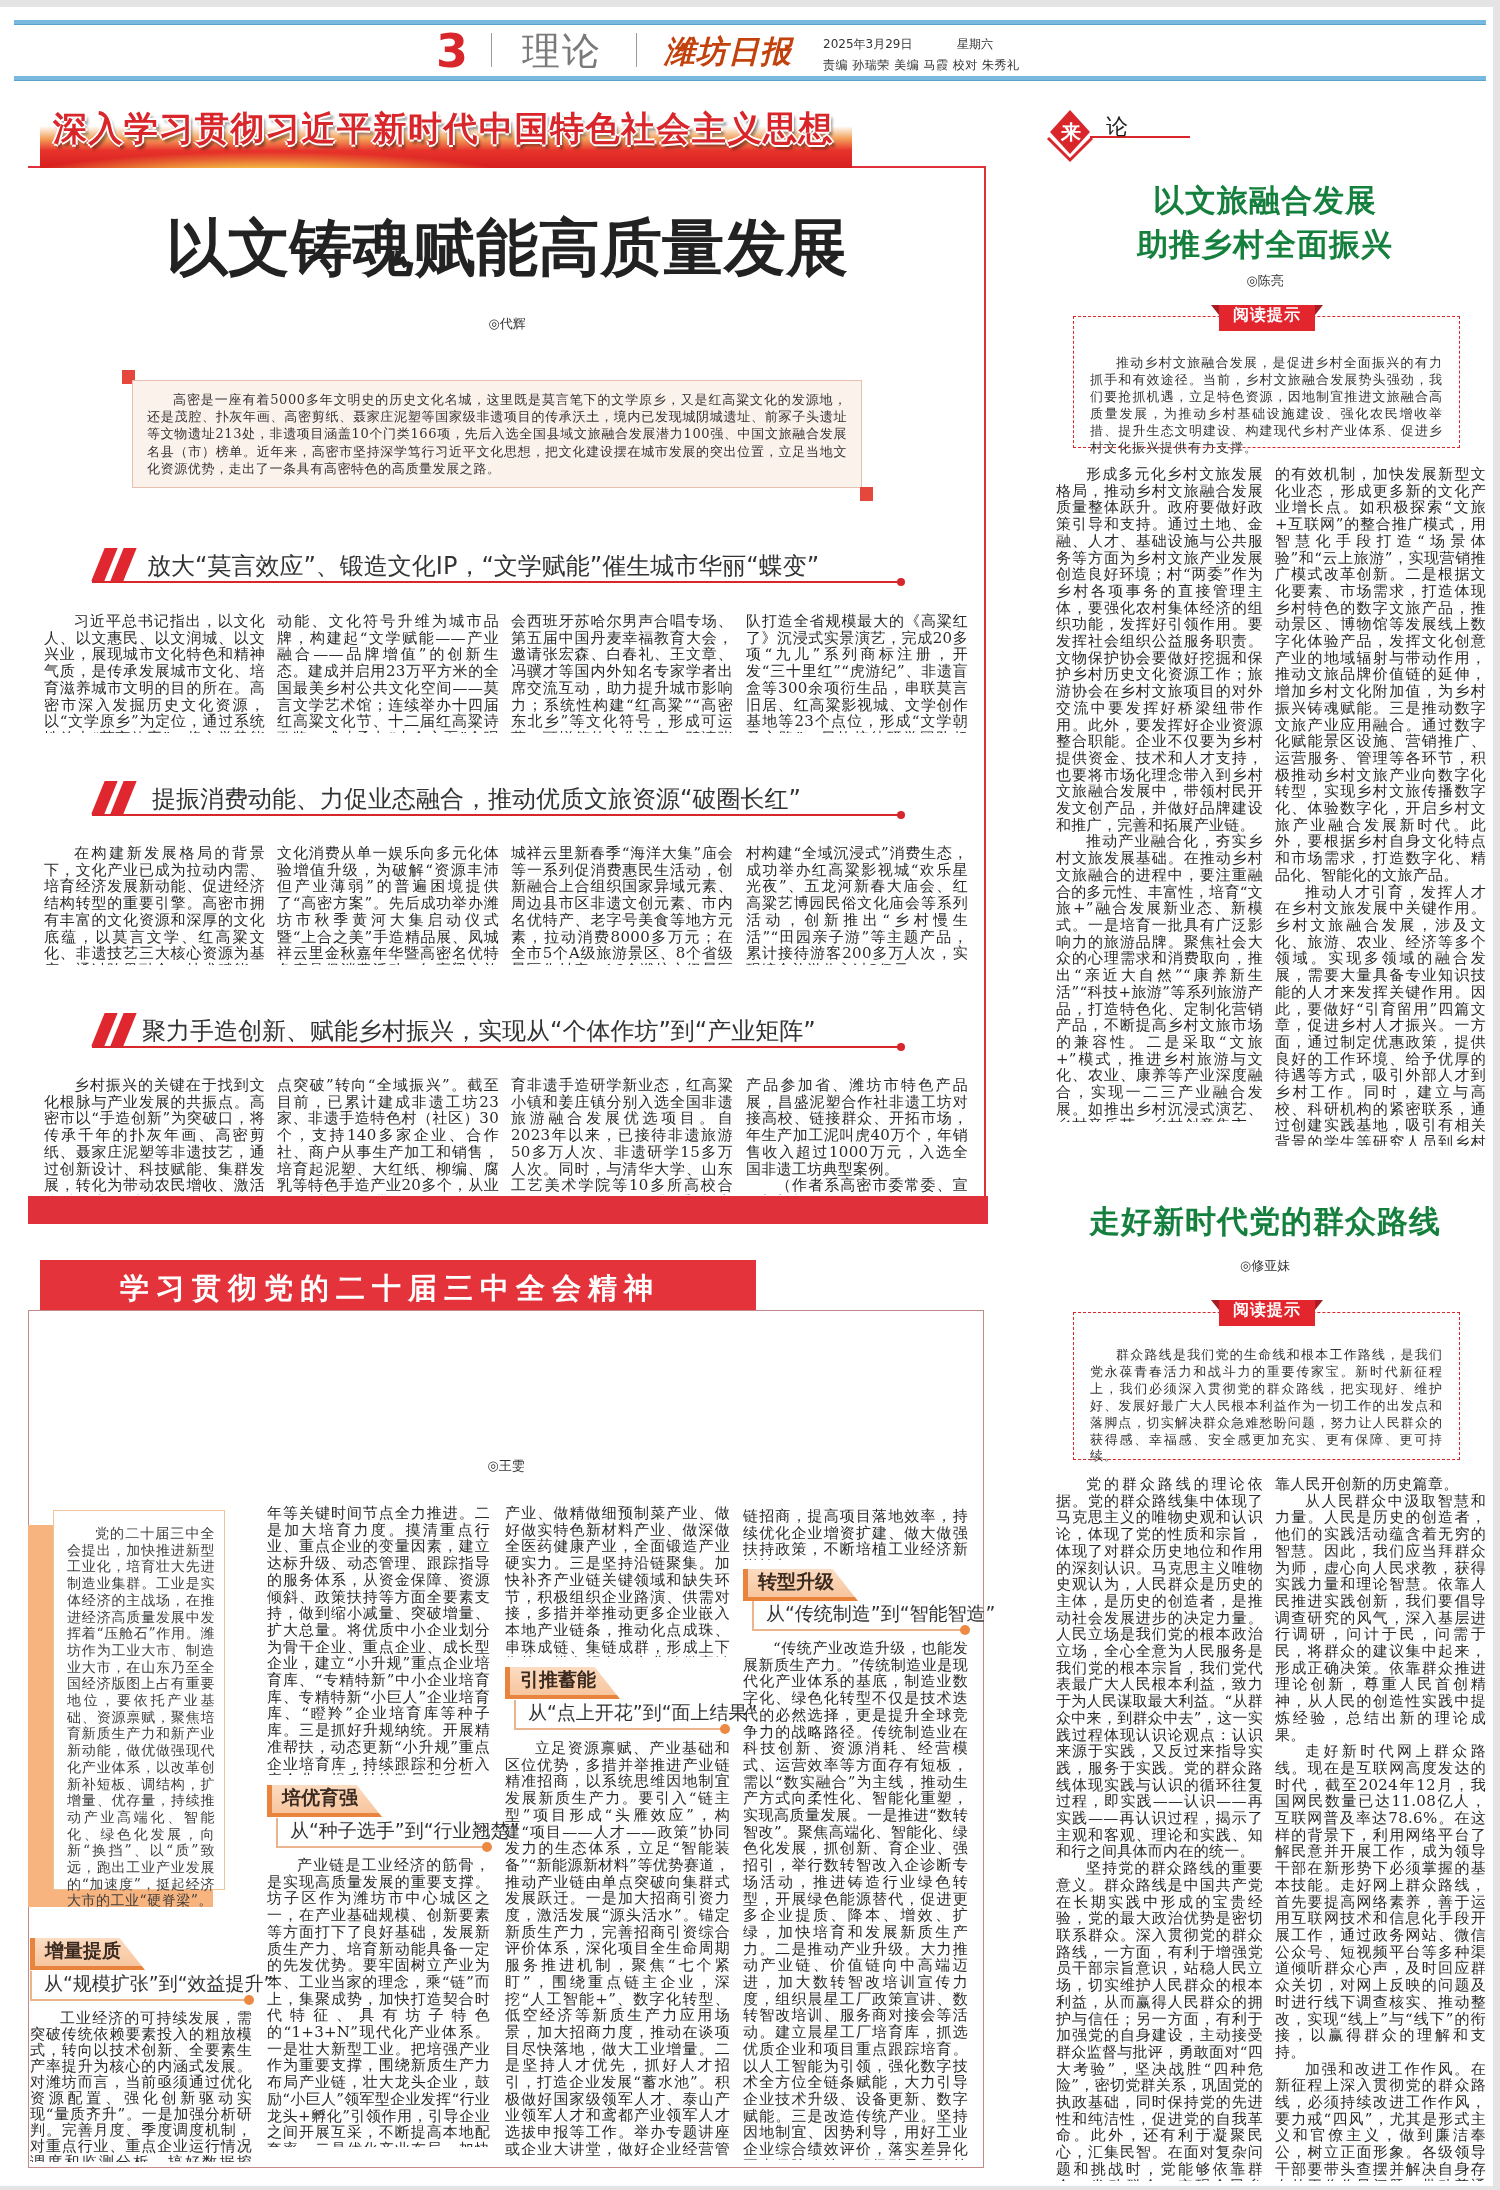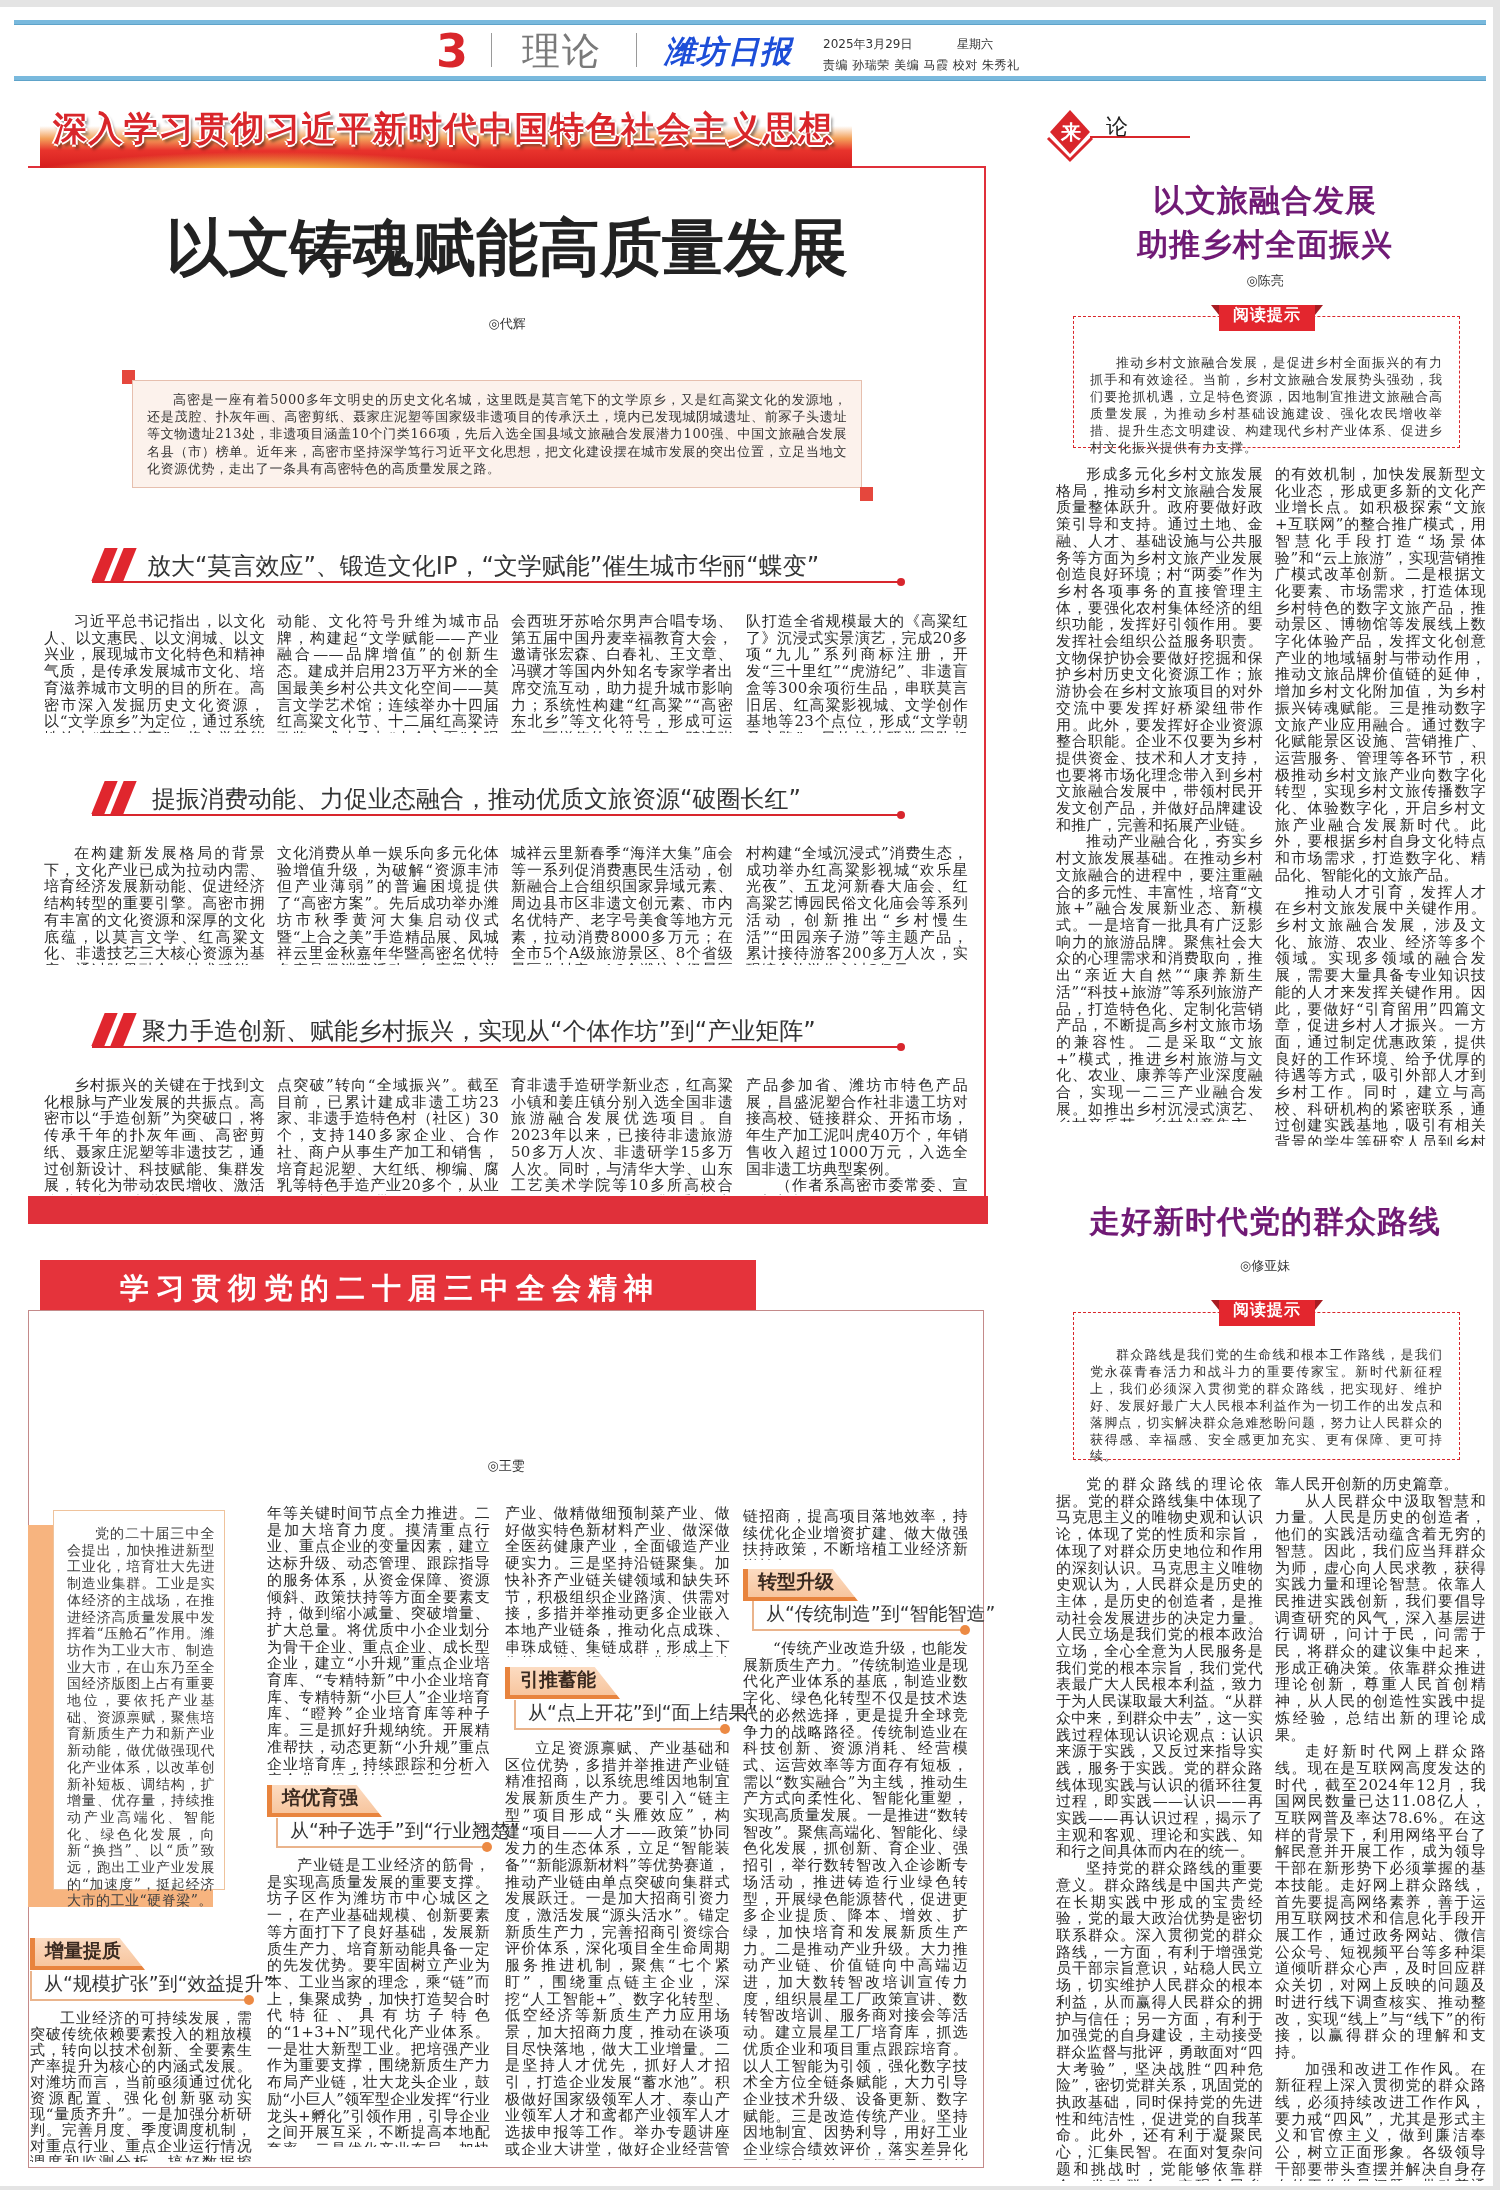--- a/index.html
+++ b/index.html
@@ -8,21 +8,21 @@
   .abs{position:absolute;}
   .frame-top{left:0;top:0;width:1500px;height:7px;background:#e4e4e4;}
   .frame-right{left:1493px;top:0;width:7px;height:2190px;background:#e4e4e4;}
   .frame-bottom{left:0;top:2186px;width:1500px;height:4px;background:#e4e4e4;}
 
   
   .hdr-line{left:14px;width:1472px;height:4px;background:#79b9dd;border-bottom:1px solid #5ea3c9;}
   .pg-num{left:436px;top:24px;font:bold 46px "DejaVu Sans",sans-serif;color:#d9262b;}
   .hdr-sep{top:33px;width:1px;height:34px;background:#9a9a9a;}
   .section-name{left:522px;top:26px;font:38px "DejaVu Sans",sans-serif;color:#7a7a7a;letter-spacing:2px;}
-  .masthead{left:664px;top:31px;font:italic bold 31px "DejaVu Serif",serif;color:#1d4ed8;letter-spacing:1px;}
+  .masthead{left:664px;top:31px;font:italic bold 31px "DejaVu Serif",serif;color:#c2410c;letter-spacing:1px;}
   .hdr-small{font:12px "DejaVu Sans",sans-serif;color:#333;}
 
   
   .banner1{left:40px;top:98px;width:812px;height:70px;
     background:
       radial-gradient(ellipse 55% 80% at 28% 125%, #fbe98a 0%, #f6bd45 30%, rgba(233,51,44,0) 60%),
       linear-gradient(180deg,#ffffff 0%,#ffffff 40%,#f3a15a 58%,#e8332c 75%,#d51e1e 100%);}
   .banner1-text{left:13px;top:8px;white-space:nowrap;font:bold 34px "DejaVu Sans",sans-serif;color:#d9262b;letter-spacing:1.5px;
     text-shadow:2px 0 0 #fff,-2px 0 0 #fff,0 2px 0 #fff,0 -2px 0 #fff,3px 4px 3px rgba(0,0,0,.45);}
   .box1{left:28px;top:166px;width:956px;height:1030px;border-top:2px solid #e0303a;border-right:2px solid #e0303a;}
@@ -53,21 +53,21 @@
   .intro2{left:53px;top:1510px;width:172px;height:380px;background:#fff;border:1px solid #efc39c;box-sizing:border-box;}
   .intro2-text{left:13px;top:14px;width:148px;font:14px "DejaVu Serif",serif;line-height:16.7px;letter-spacing:.5px;text-align:justify;text-indent:2em;color:#404040;}
   .tag{height:28px;line-height:28px;padding-left:10px;font:bold 19px "DejaVu Sans",sans-serif;color:#3a2a20;
        background:linear-gradient(180deg,#fcdcc2,#f7c59e);border-left:5px solid #e8843e;border-bottom:4px solid #e8843e;
        clip-path:polygon(0 0,78% 0,100% 100%,0 100%);box-sizing:content-box;}
   .subtitle{height:28px;line-height:28px;padding-left:12px;font:19px "DejaVu Sans",sans-serif;color:#333;
        border-left:2px solid #eab48c;border-bottom:2px solid #eab48c;white-space:nowrap;}
   .sub-dot{right:-6px;bottom:-6px;width:10px;height:10px;border-radius:50%;background:#ec8a44;}
 
   
-  .rt-title{left:1040px;width:450px;text-align:center;font:bold 31px "DejaVu Sans",sans-serif;color:#701a75;letter-spacing:1px;}
+  .rt-title{left:1040px;width:450px;text-align:center;font:bold 31px "DejaVu Sans",sans-serif;color:#15803d;letter-spacing:1px;}
   .hint-box{left:1073px;width:387px;border:1px dashed #d9262b;box-sizing:border-box;}
   .hint-tab{width:96px;height:26px;line-height:26px;text-align:center;background:#e3262e;color:#fff;font:bold 16px "DejaVu Sans",sans-serif;letter-spacing:1px;}
   .hint-tab::before,.hint-tab::after{content:"";position:absolute;top:0;border-style:solid;}
   .hint-tab::before{left:-8px;border-width:0 8px 10px 0;border-color:transparent #a81c22 transparent transparent;}
   .hint-tab::after{right:-8px;border-width:0 0 10px 8px;border-color:transparent transparent transparent #a81c22;}
   .hint-text{left:16px;width:353px;font:13px "DejaVu Serif",serif;line-height:16.9px;letter-spacing:1px;text-align:justify;text-indent:2em;color:#333;}
 </style>
 </head>
 <body>
 

